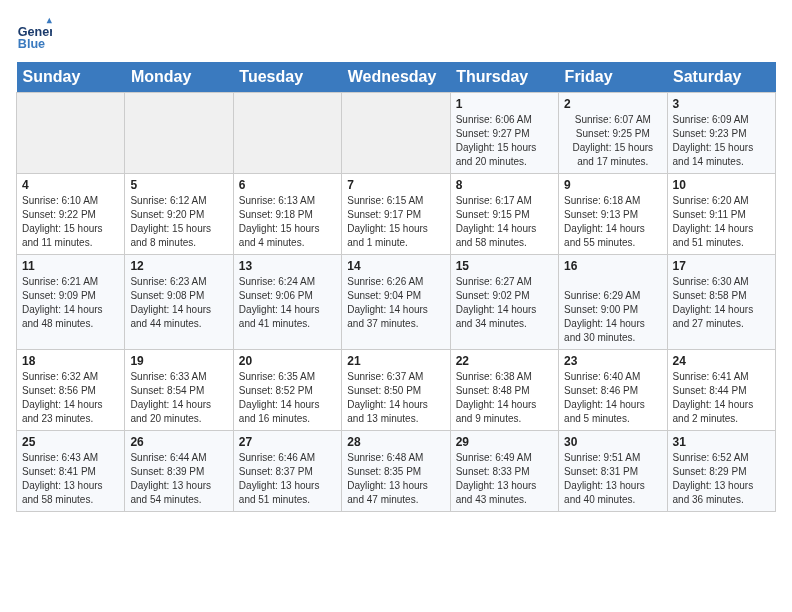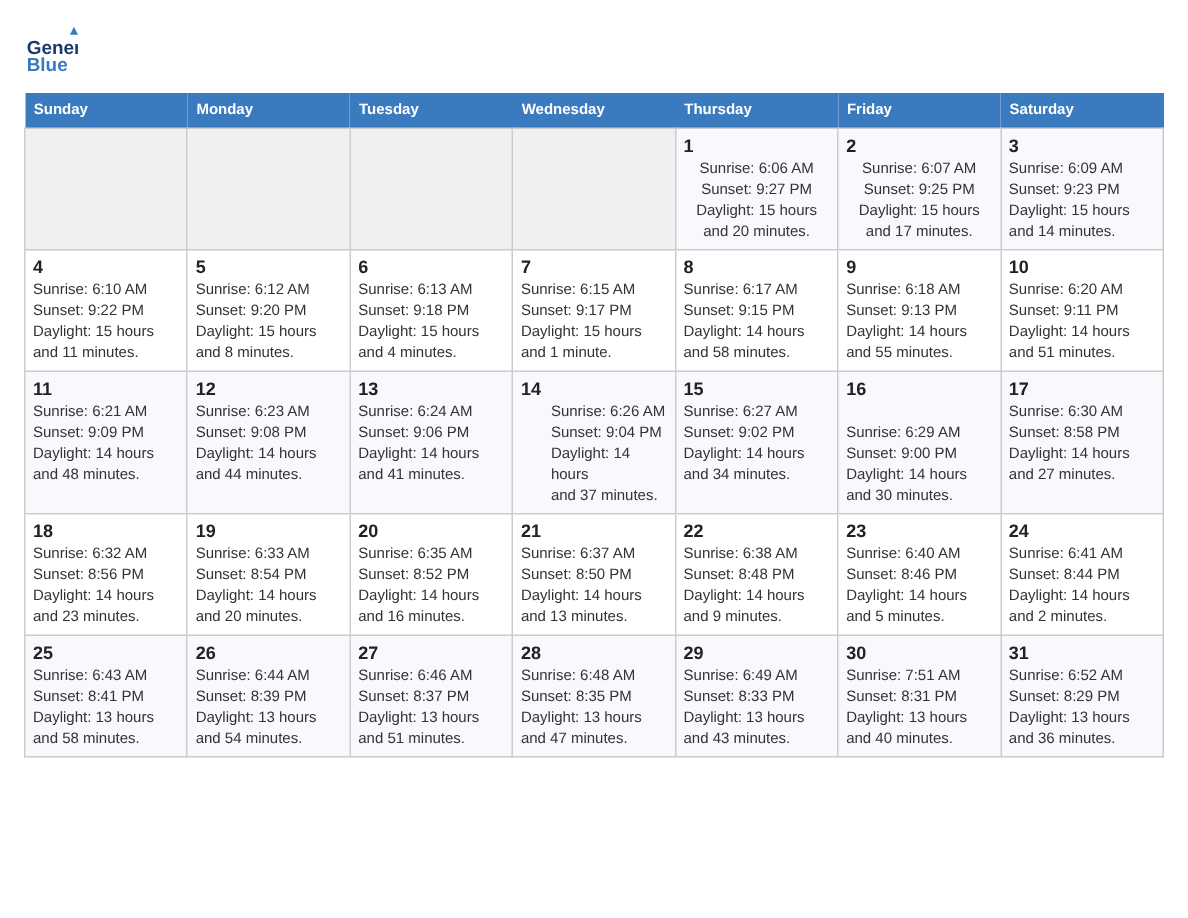--- a/index.html
+++ b/index.html
@@ -40,21 +40,21 @@
     table {
       width: 100%;
       border-collapse: collapse;
       font-size: 11px;
     }
     thead tr th {
       background-color: #3a7abf;
       color: #fff;
       text-align: left;
       padding: 6px 6px;
-      font-size: 10px;
+      font-size: 16px;
       font-weight: bold;
     }
     tbody tr td {
       border: 1px solid #ccc;
       vertical-align: top;
       padding: 4px 5px;
       width: 108px;
       min-height: 80px;
       height: 80px;
       background: #fff;
@@ -108,21 +108,21 @@
       </tr>
   </thead>
   <tbody>
   <tr>
         <td class="empty-cell"></td>
         <td class="empty-cell"></td>
         <td class="empty-cell"></td>
         <td class="empty-cell"></td>
         <td>
           <div class="day-num">1</div>
-          <div class="day-info" style="white-space: pre-line; text-align: center;">Sunrise: 6:06 AM
+          <div class="day-info" style="white-space: pre-line;">Sunrise: 6:06 AM
 Sunset: 9:27 PM
 Daylight: 15 hours
 and 20 minutes.</div>
         </td>
         <td>
           <div class="day-num">2</div>
           <div class="day-info" style="white-space: pre-line; text-align: center;">Sunrise: 6:07 AM
 Sunset: 9:25 PM
 Daylight: 15 hours
 and 17 minutes.</div>
@@ -203,21 +203,21 @@
         </td>
         <td>
           <div class="day-num">13</div>
           <div class="day-info" style="white-space: pre-line;">Sunrise: 6:24 AM
 Sunset: 9:06 PM
 Daylight: 14 hours
 and 41 minutes.</div>
         </td>
         <td>
           <div class="day-num">14</div>
-          <div class="day-info" style="white-space: pre-line; margin-left: 20px;">Sunrise: 6:26 AM
+          <div class="day-info" style="white-space: pre-line;">Sunrise: 6:26 AM
 Sunset: 9:04 PM
 Daylight: 14 hours
 and 37 minutes.</div>
         </td>
         <td>
           <div class="day-num">15</div>
           <div class="day-info" style="white-space: pre-line;">Sunrise: 6:27 AM
 Sunset: 9:02 PM
 Daylight: 14 hours
 and 34 minutes.</div>
@@ -319,21 +319,21 @@
         </td>
         <td>
           <div class="day-num">29</div>
           <div class="day-info" style="white-space: pre-line;">Sunrise: 6:49 AM
 Sunset: 8:33 PM
 Daylight: 13 hours
 and 43 minutes.</div>
         </td>
         <td>
           <div class="day-num">30</div>
-          <div class="day-info" style="white-space: pre-line;">Sunrise: 7:51 AM
+          <div class="day-info" style="white-space: pre-line;">Sunrise: 9:51 AM
 Sunset: 8:31 PM
 Daylight: 13 hours
 and 40 minutes.</div>
         </td>
         <td>
           <div class="day-num">31</div>
           <div class="day-info" style="white-space: pre-line;">Sunrise: 6:52 AM
 Sunset: 8:29 PM
 Daylight: 13 hours
 and 36 minutes.</div>

